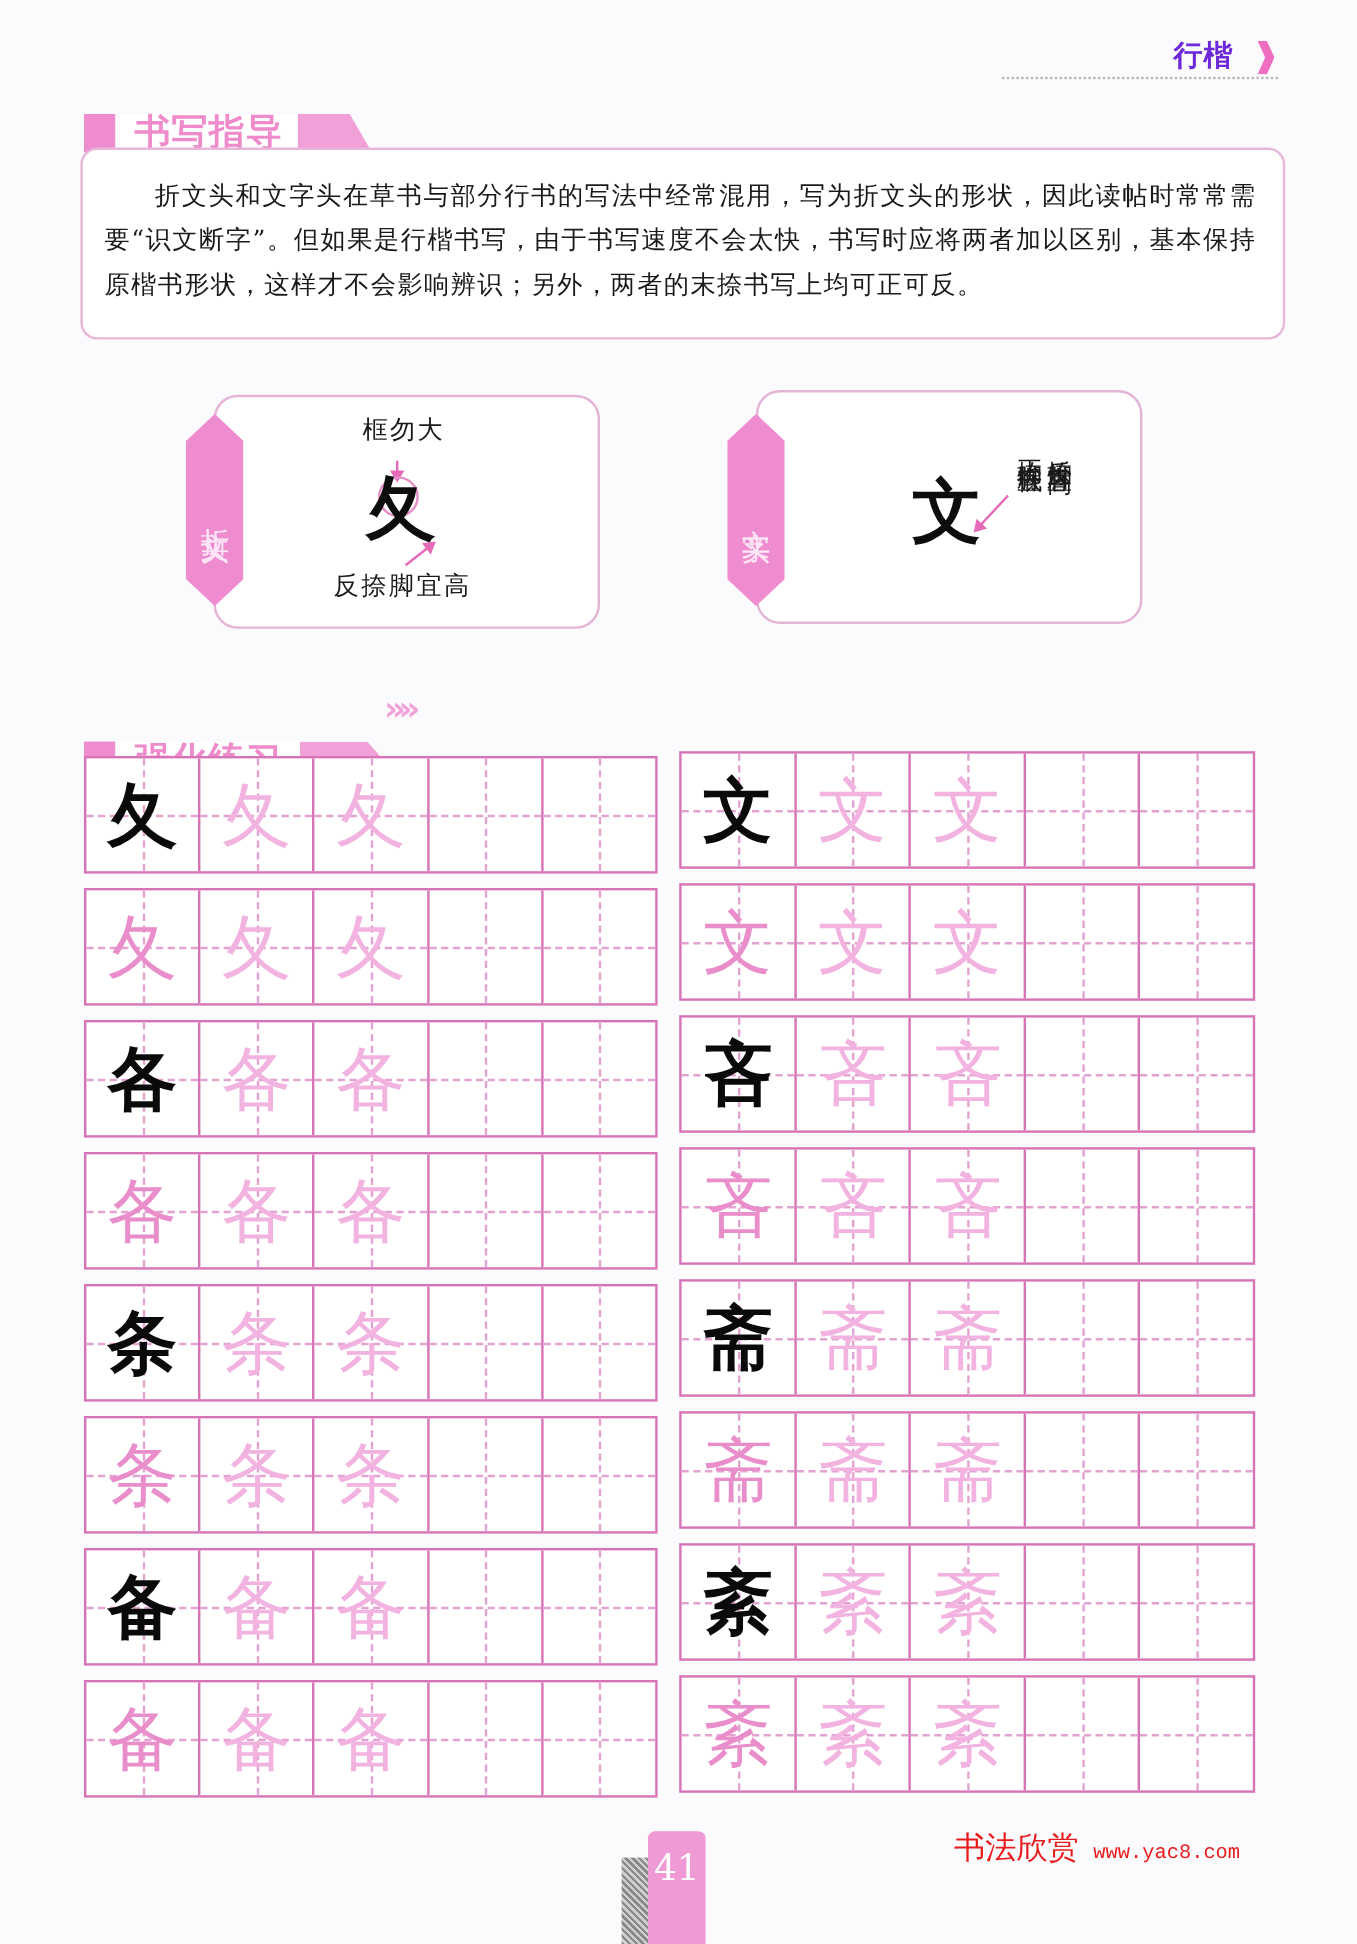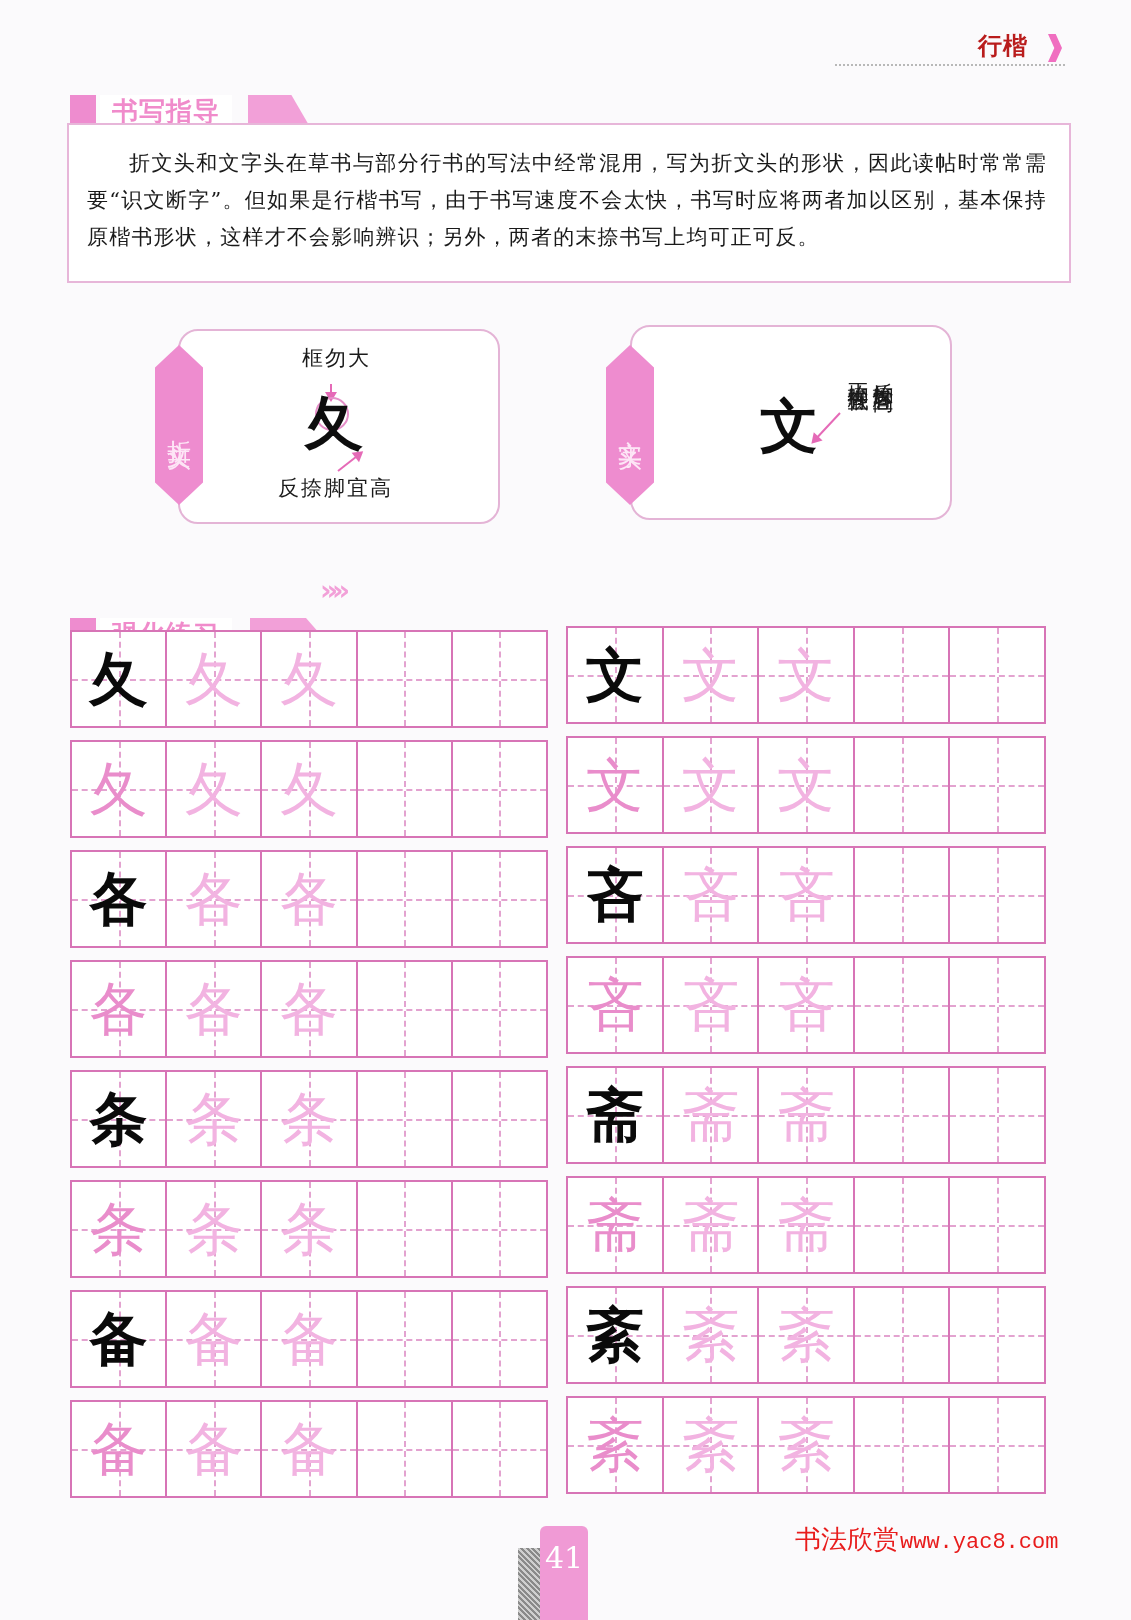--- a/index.html
+++ b/index.html
@@ -5,32 +5,32 @@
   html, body { margin: 0; padding: 0; }
   body {
     width: 1131px; height: 1620px; position: relative; overflow: hidden;
     background: #fbfafc;
     font-family: "DejaVu Serif", "Liberation Serif", serif;
     color: #1a1a1a;
   }
   .abs { position: absolute; }
 
   
-  .hdr-title { left: 978px; top: 30px; font-family: "DejaVu Sans", sans-serif; font-weight: bold; font-size: 24px; color: #b91c1c; letter-spacing: 1px; }
+  .hdr-title { left: 978px; top: 30px; font-family: "DejaVu Sans", sans-serif; font-weight: bold; font-size: 24px; color: #6d28d9; letter-spacing: 1px; }
   .hdr-chev { left: 1048px; top: 34px; width: 14px; height: 28px; background: #f06ec0; clip-path: polygon(0 0, 55% 0, 100% 50%, 55% 100%, 0 100%, 45% 50%); }
   .hdr-rule { left: 835px; top: 64px; width: 230px; border-top: 2px dotted #b8b8b8; }
 
   
   .tab { height: 32px; }
   .tab .bar-l { position: absolute; left: 0; top: 0; width: 26px; height: 32px; background: #ee8ccf; }
-  .tab .label { position: absolute; left: 30px; top: 0; height: 32px; padding: 0 12px; background: #fff; color: #f08bcb; font-family: "DejaVu Sans", sans-serif; font-weight: bold; font-size: 26px; line-height: 32px; letter-spacing: 1px; }
+  .tab .label { position: absolute; left: 30px; top: 0; height: 32px; padding: 0 12px; background: #fff; color: #f08bcb; font-family: "DejaVu Sans", sans-serif; font-weight: bold; font-size: 30px; line-height: 32px; letter-spacing: 1px; }
   .tab .bar-r { position: absolute; top: 0; height: 32px; background: #f2a0d8; }
 
   
-  .guide { left: 67px; top: 123px; width: 1004px; height: 160px; border: 2px solid #e7b6d9; border-radius: 0; background: #fff; box-sizing: border-box; }
+  .guide { left: 67px; top: 123px; width: 1004px; height: 160px; border: 2px solid #e7b6d9; border-radius: 14px; background: #fff; box-sizing: border-box; }
   .guide p { margin: 0; position: absolute; left: 18px; top: 20px; width: 960px; font-size: 21px; line-height: 37px; text-align: justify; text-indent: 42px; letter-spacing: 1.2px; color: #1a1a1a; }
 
   
   .card { width: 322px; height: 195px; border: 2px solid #e4b4d6; border-radius: 20px; background: #fff; box-sizing: border-box; }
   .badge { width: 48px; height: 160px; background: #ee8ccf; clip-path: polygon(50% 0, 100% 14%, 100% 86%, 50% 100%, 0 86%, 0 14%); display: flex; align-items: center; justify-content: center; }
   .badge span { writing-mode: vertical-rl; color: #fde6f6; font-size: 24px; letter-spacing: 3px; font-family: "DejaVu Serif", serif; }
   .big-glyph { font-size: 58px; font-family: "DejaVu Serif", serif; color: #0d0d0d; font-weight: bold; }
   .note { font-size: 21px; color: #1a1a1a; font-family: "DejaVu Sans", sans-serif; letter-spacing: 2px; }
   .note-vert { writing-mode: vertical-rl; font-size: 21px; line-height: 26px; letter-spacing: 2px; font-family: "DejaVu Serif", serif; color: #1a1a1a; }
   .arrow { height: 2px; background: #e56ab7; transform-origin: left center; }
@@ -47,21 +47,21 @@
   .cell::after { content: ""; position: absolute; top: 50%; left: 0; right: 0; border-top: 2px dashed #e3a3d0; }
   .glyph { position: relative; z-index: 2; font-size: 58px; font-family: "DejaVu Serif", "Liberation Serif", serif; line-height: 1; }
   .glyph.model { color: #0a0a0a; font-weight: bold; }
   .glyph.trace { color: #f2b3e1; }
   .glyph.trace.dark { color: #e98dcb; }
 
   
   .pageno { left: 540px; top: 1526px; width: 48px; height: 94px; background: #f09ad5; border-radius: 6px 6px 0 0; color: #fff; font-family: "DejaVu Serif", serif; font-size: 30px; text-align: center; padding-top: 14px; box-sizing: border-box; }
   .pagehatch { left: 518px; top: 1548px; width: 26px; height: 72px; background: repeating-linear-gradient(45deg, #8a8a8a 0 2px, #cfcfcf 2px 4px); }
   .watermark { left: 795px; top: 1522px; color: #e81c1c; font-size: 26px; font-family: "DejaVu Serif", serif; letter-spacing: 0px; }
-  .watermark .url { font-family: "Liberation Mono", "DejaVu Sans Mono", monospace; font-size: 22px; margin-left: 1px; }
+  .watermark .url { font-family: "Liberation Mono", "DejaVu Sans Mono", monospace; font-size: 17px; margin-left: 12px; }
 </style>
 </head>
 <body>
 
 <div class="abs hdr-title">行楷</div>
 <div class="abs hdr-chev"></div>
 <div class="abs hdr-rule"></div>
 
 <div class="abs tab" style="left:70px; top:95px; width:240px;">
   <div class="bar-l"></div>

